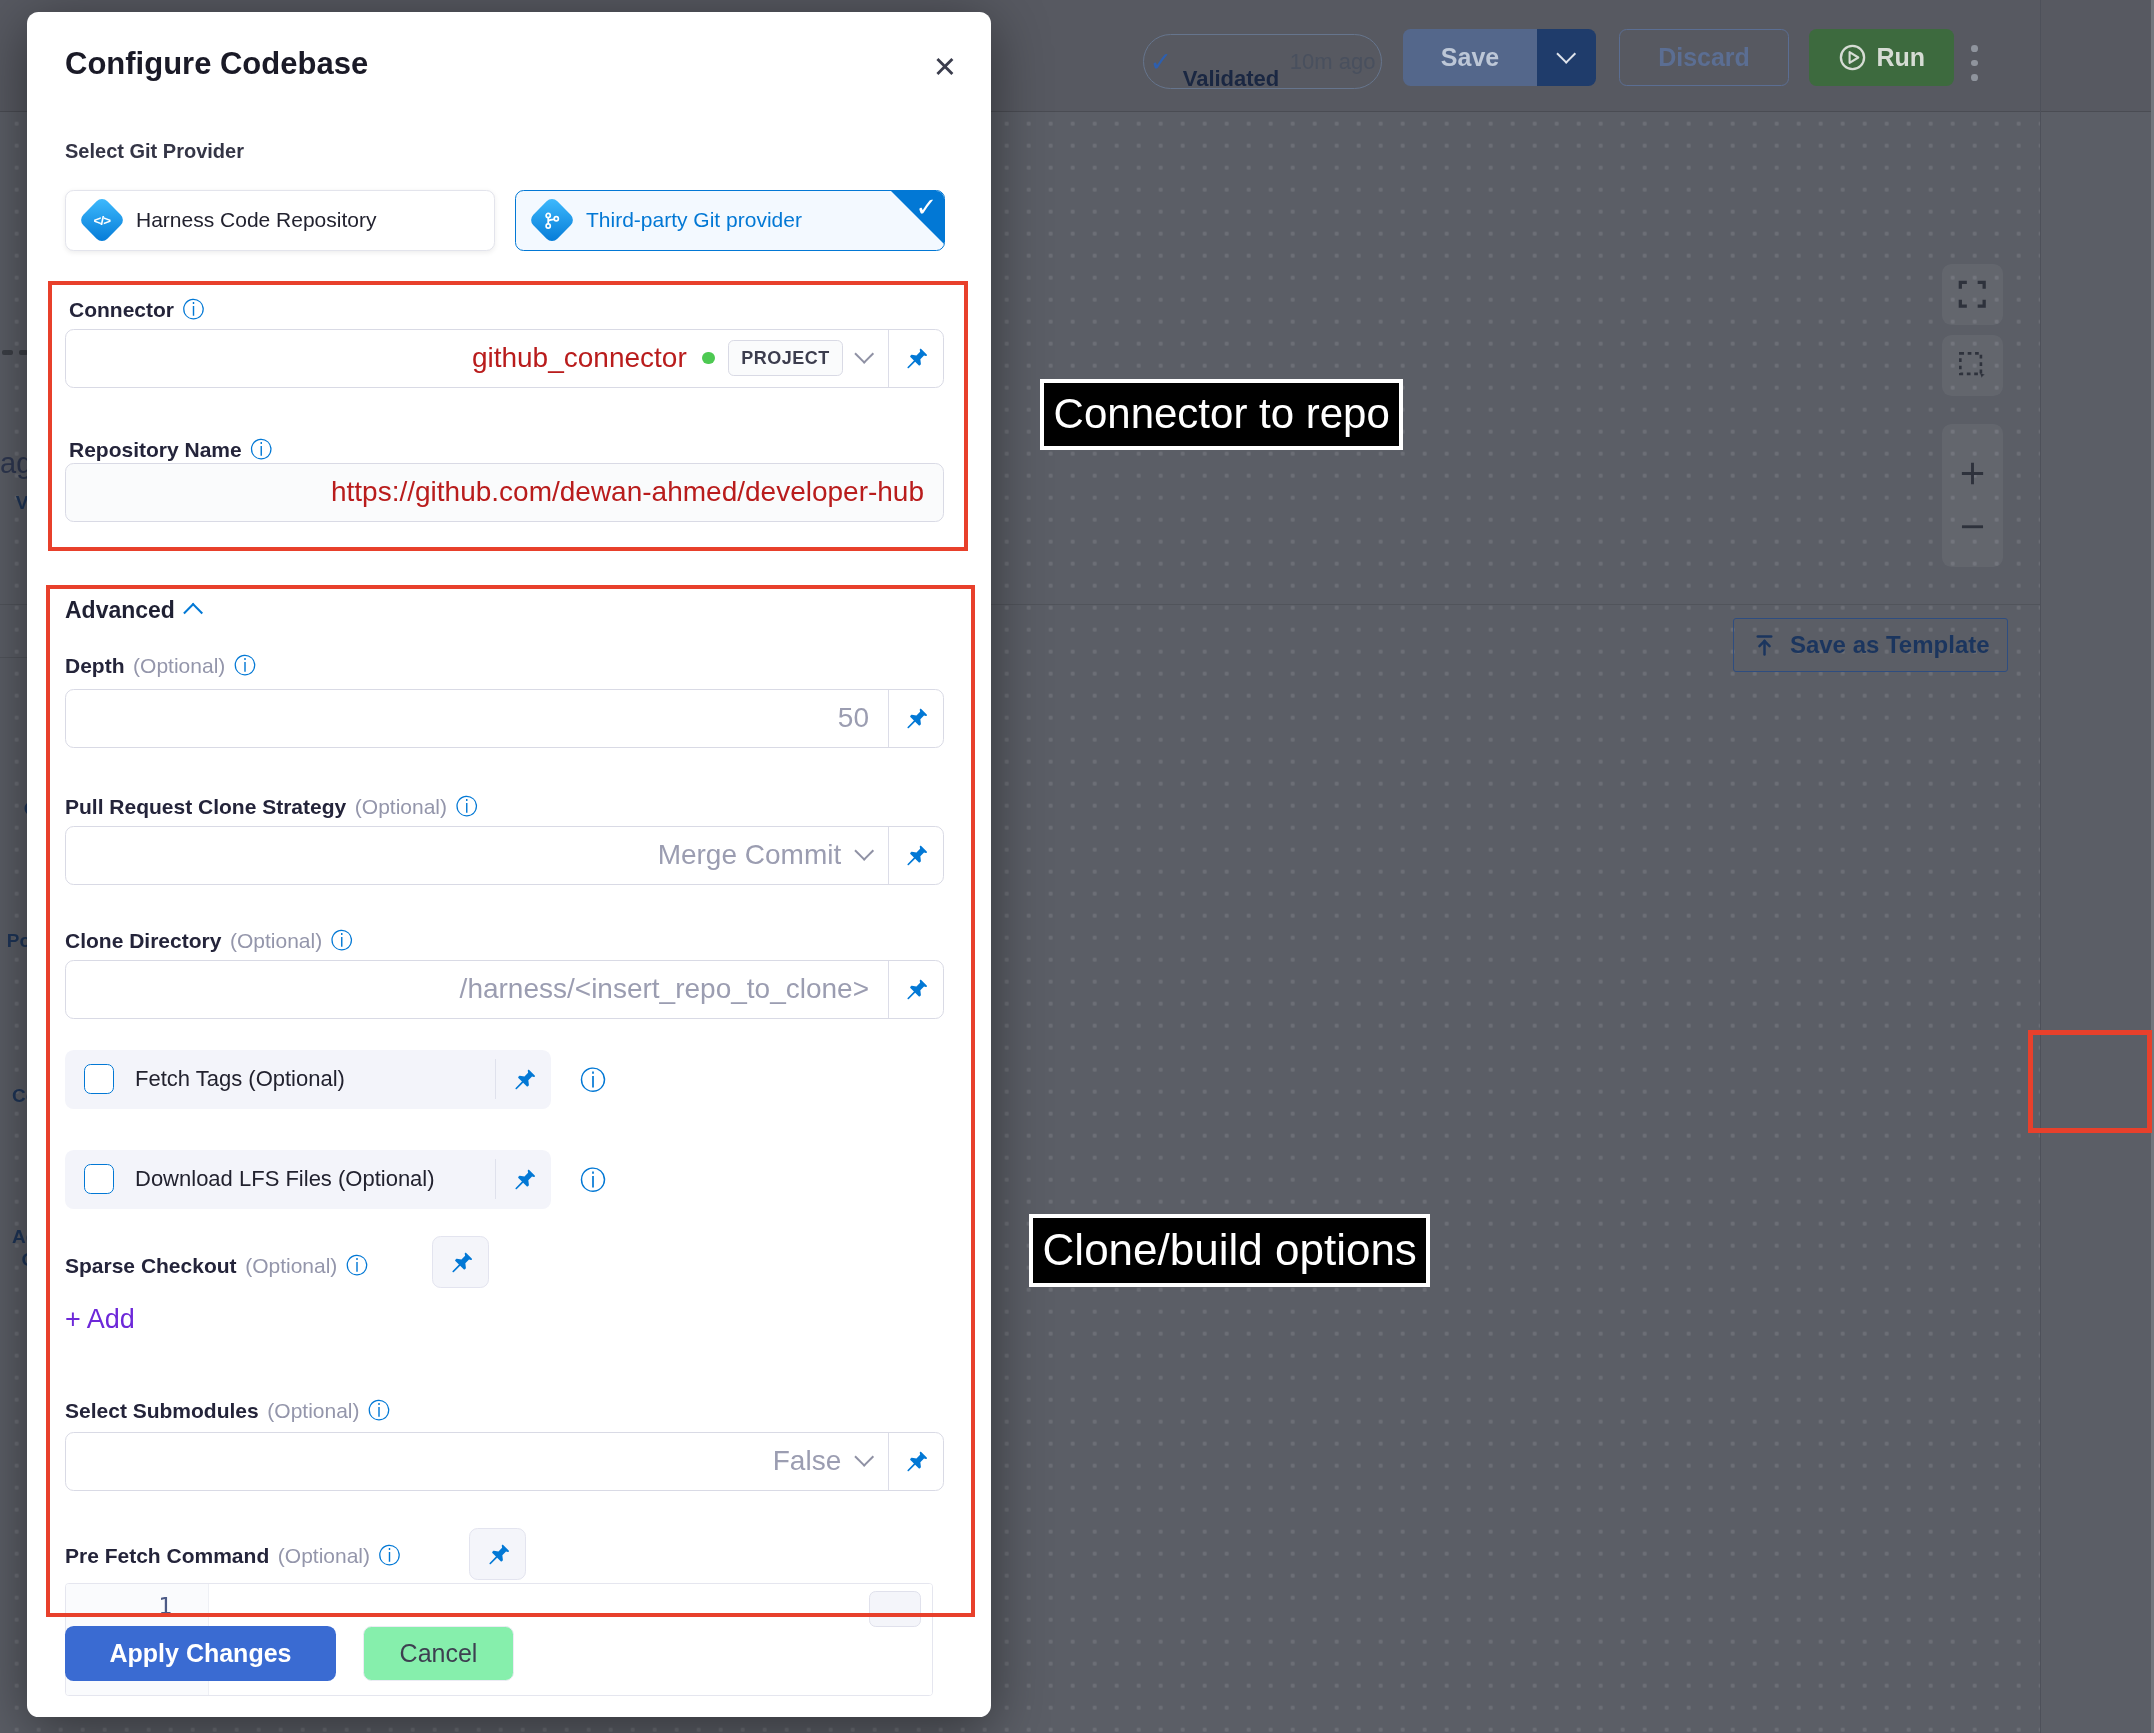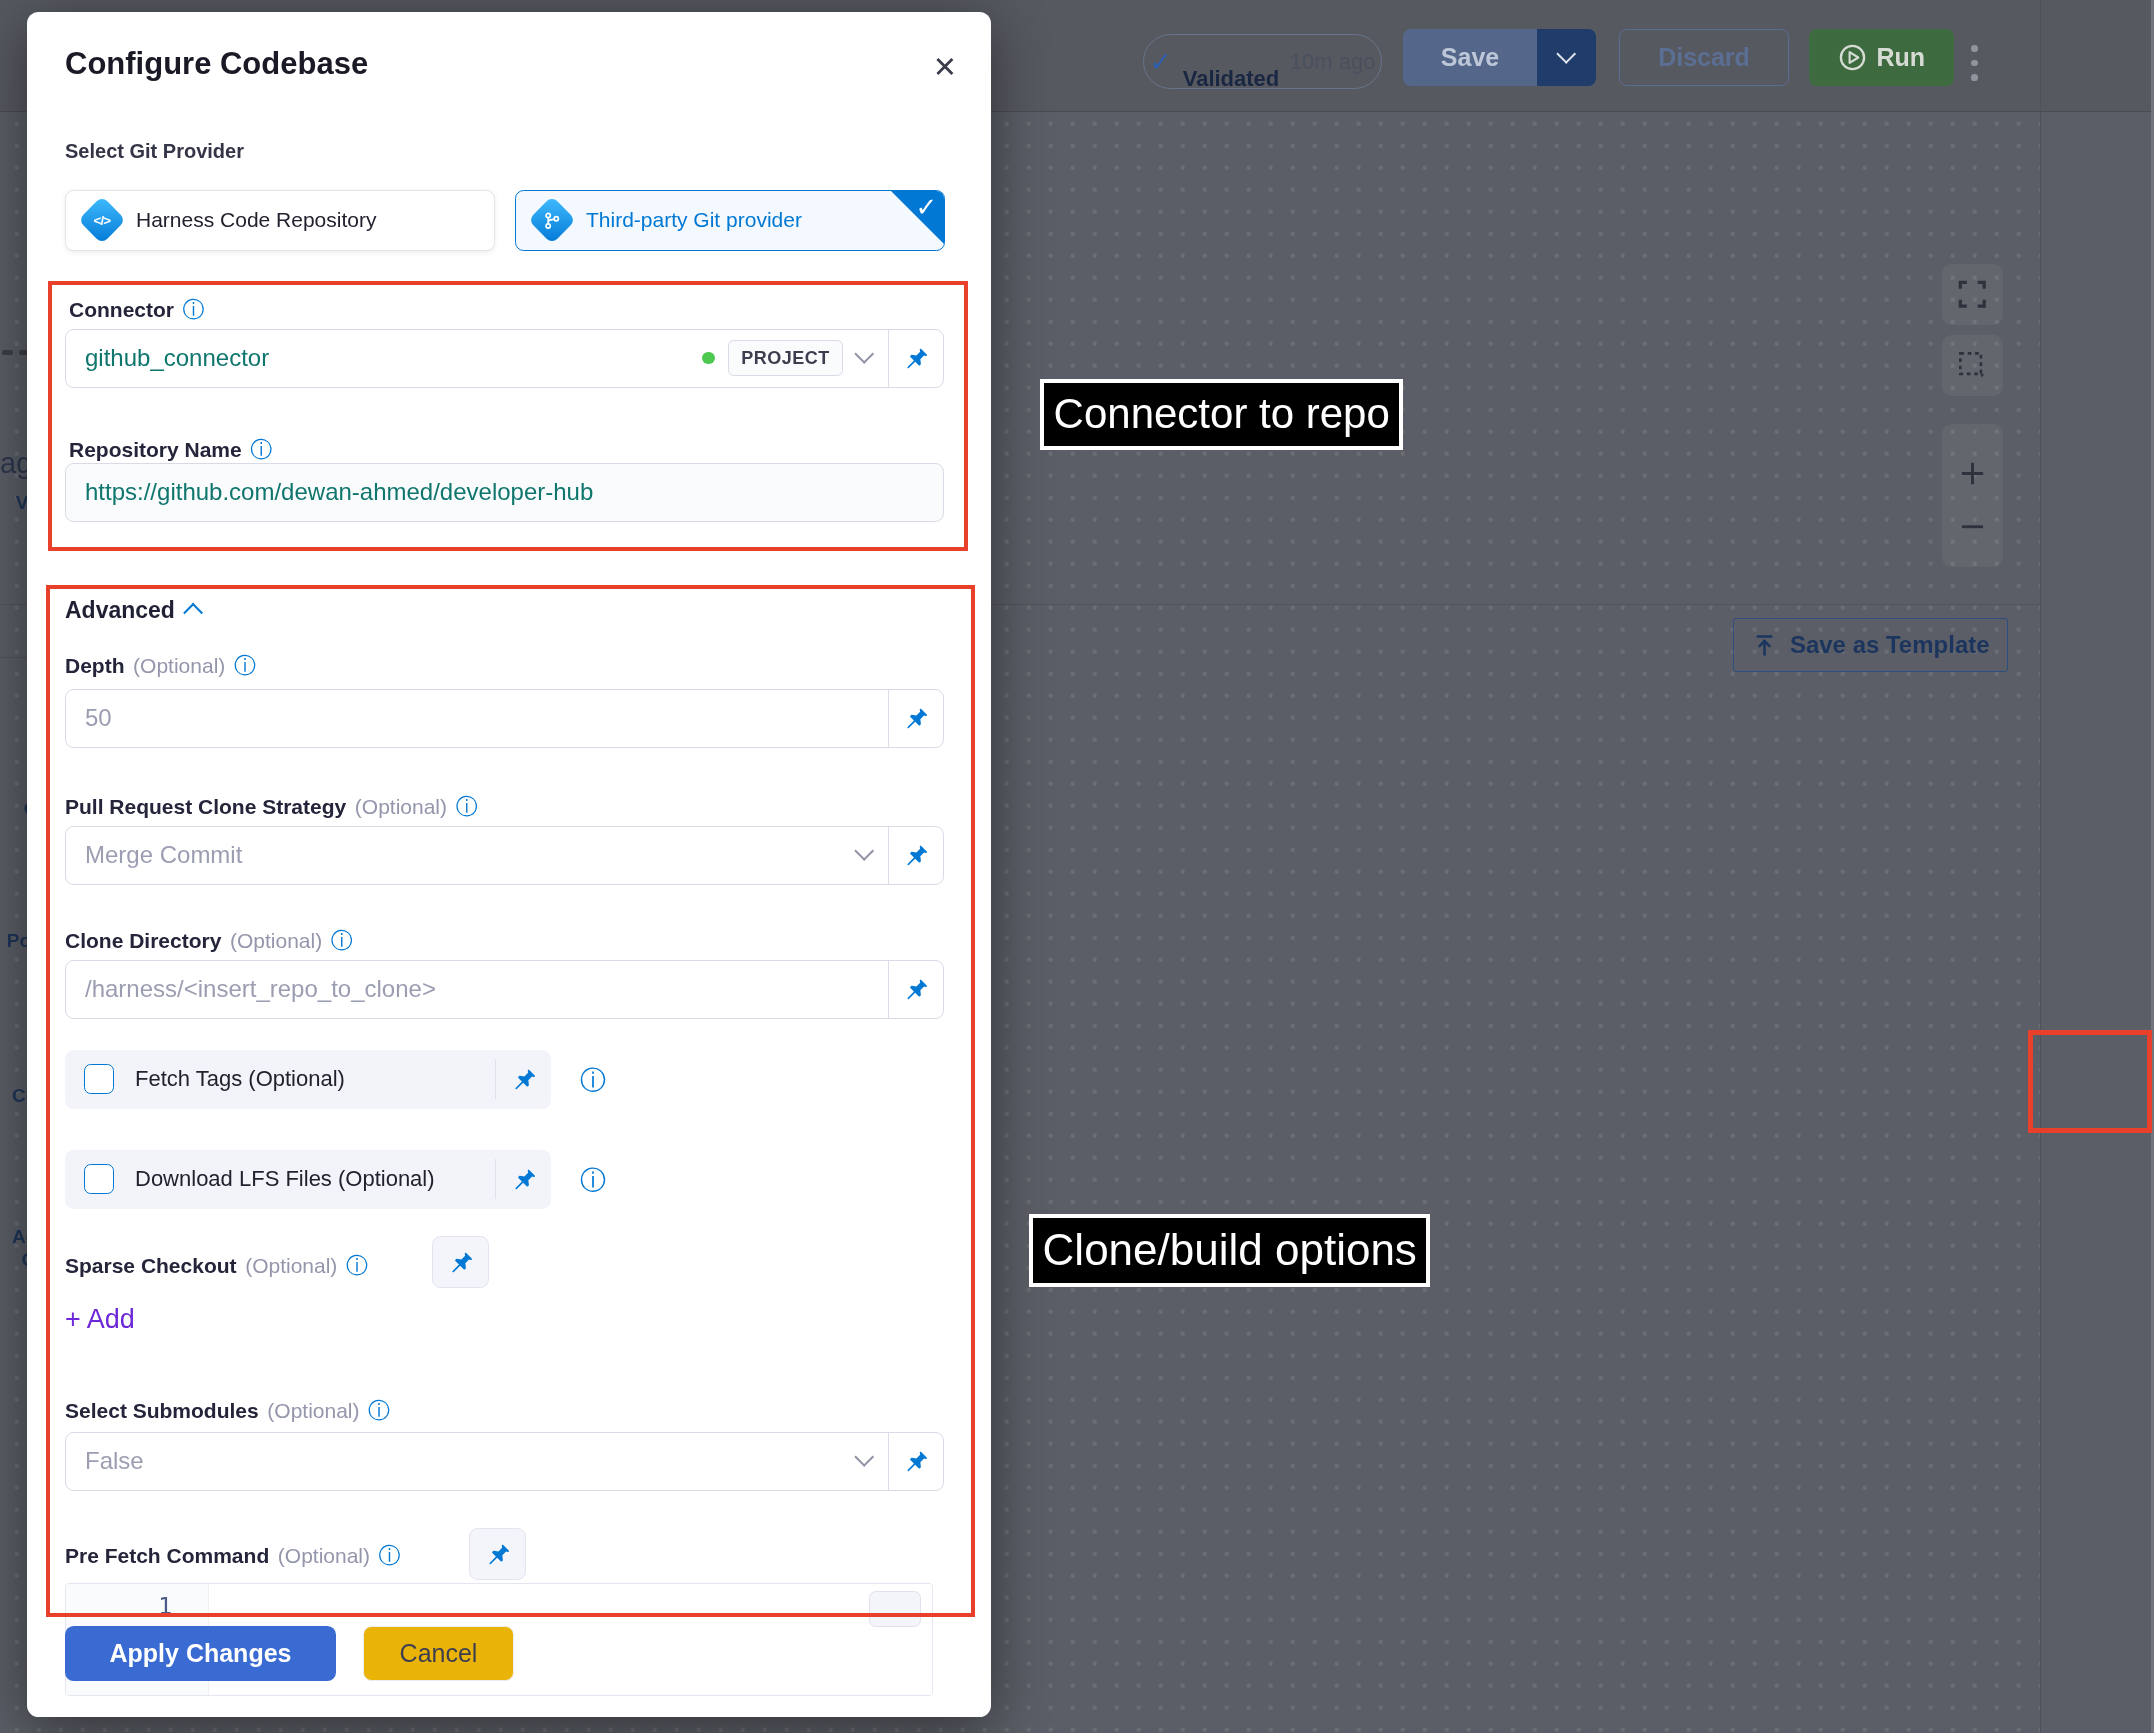--- a/index.html
+++ b/index.html
@@ -63,21 +63,21 @@
   .pdia .cg{color:#fff;font-weight:700;font-size:13.4px;letter-spacing:-1px;}
   .ribbon{position:absolute;right:-1.9px;top:-1.9px;width:0;height:0;border-top:57px solid #0278d5;border-left:57px solid transparent;}
   .ribcheck{position:absolute;right:6.7px;top:1px;color:#fff;font-size:26px;font-weight:700;}
   .flabel{position:absolute;display:flex;align-items:center;gap:8.6px;font-size:21px;font-weight:600;color:#24243a;}
   .opt{color:#9496ab;font-weight:400;}
   .info{color:#0278d5;font-size:22px;font-weight:400;}
   .inputrow{position:absolute;display:flex;height:59px;border:1px solid #d9dae5;border-radius:8.6px;background:#fff;box-sizing:border-box;}
   .inputmain{flex:1;display:flex;align-items:center;gap:13.4px;padding:0 17px;border-right:1px solid #dcdde8;min-width:0;}
   .inputrow.noline .inputmain{border-right:none;}
   .inputrow.gray{background:#fafbfc;}
-  input.txt{flex:1;min-width:0;border:0;outline:0;background:transparent;font-family:"Liberation Sans",sans-serif;font-size:24px;color:#0f766e;}
+  input.txt{flex:1;min-width:0;border:0;outline:0;background:transparent;font-family:"Liberation Sans",sans-serif;font-size:28px;color:#b91c1c;text-align:right;}
   input.txt::placeholder{color:#9b9db1;opacity:1;}
   .gdot{width:12.4px;height:12.4px;border-radius:50%;background:#4dc952;flex:none;}
   .badge{font-size:18px;font-weight:600;color:#3c3d4e;background:#fafbfc;border:1px solid #d9dae5;border-radius:5.7px;
     padding:6.7px 12.4px;letter-spacing:0.5px;flex:none;cursor:pointer;}
   .pincell{width:54px;display:flex;align-items:center;justify-content:center;flex:none;cursor:pointer;}
   .advrow{position:absolute;display:flex;align-items:center;gap:11.5px;font-size:23px;font-weight:700;color:#1f2033;cursor:pointer;}
   .chevup{width:11.5px;height:11.5px;border-top:2.9px solid #0278d5;border-right:2.9px solid #0278d5;transform:rotate(-45deg);margin-top:5.7px;}
   .checkrow{position:absolute;display:flex;align-items:center;height:59px;background:#f3f4fa;border-radius:8.6px;
     padding-left:19px;box-sizing:border-box;}
   .cbx{width:30px;height:30px;border:1.9px solid #0278d5;border-radius:6.7px;background:#fff;box-sizing:border-box;flex:none;cursor:pointer;}
@@ -86,21 +86,21 @@
   .infofloat{position:absolute;font-size:26px;color:#0278d5;cursor:pointer;}
   .pinbtn{position:absolute;width:57px;height:52px;background:#f4f5fa;border:1px solid #e3e4ef;border-radius:8.6px;
     display:flex;align-items:center;justify-content:center;box-sizing:border-box;cursor:pointer;}
   .addlink{position:absolute;font-size:27px;color:#6d28d9;cursor:pointer;}
   .editor{position:absolute;border:1px solid #e5e6ef;border-radius:3.8px;background:#fff;display:flex;overflow:hidden;}
   .gutter{width:143px;background:#fafbfd;border-right:1px solid #eef0f5;display:flex;justify-content:flex-end;
     padding:9.6px 36px 0 0;font-family:"DejaVu Sans Mono",monospace;font-size:23px;color:#4c5a86;box-sizing:border-box;}
   .edbtn{position:absolute;right:11.5px;top:7.6px;width:50px;height:34px;background:#f4f5fa;border:1px solid #e0e1ec;border-radius:6.7px;cursor:pointer;}
   .btn{position:absolute;display:flex;align-items:center;justify-content:center;border-radius:8.6px;z-index:6;cursor:pointer;box-sizing:border-box;}
   .btn-apply{background:#3a6bd2;color:#fff;font-size:25px;font-weight:700;border:none;}
-  .btn-cancel{background:#eab308;color:#3d3f50;font-size:25px;border:1px solid #ececf4;}
+  .btn-cancel{background:#86efac;color:#3d3f50;font-size:25px;border:1px solid #ececf4;}
   
   .redbox{position:absolute;border:4.8px solid #e8402b;z-index:20;box-sizing:border-box;}
   .blacklabel{position:absolute;background:#000;border:4.8px solid #fff;color:#fff;display:flex;align-items:center;
     padding:1.9px 9.6px;z-index:20;white-space:nowrap;}
   .bl1{font-size:42px;}
   .bl2{font-size:44px;}
   svg{display:block;}
 </style>
 </head>
 <body>

